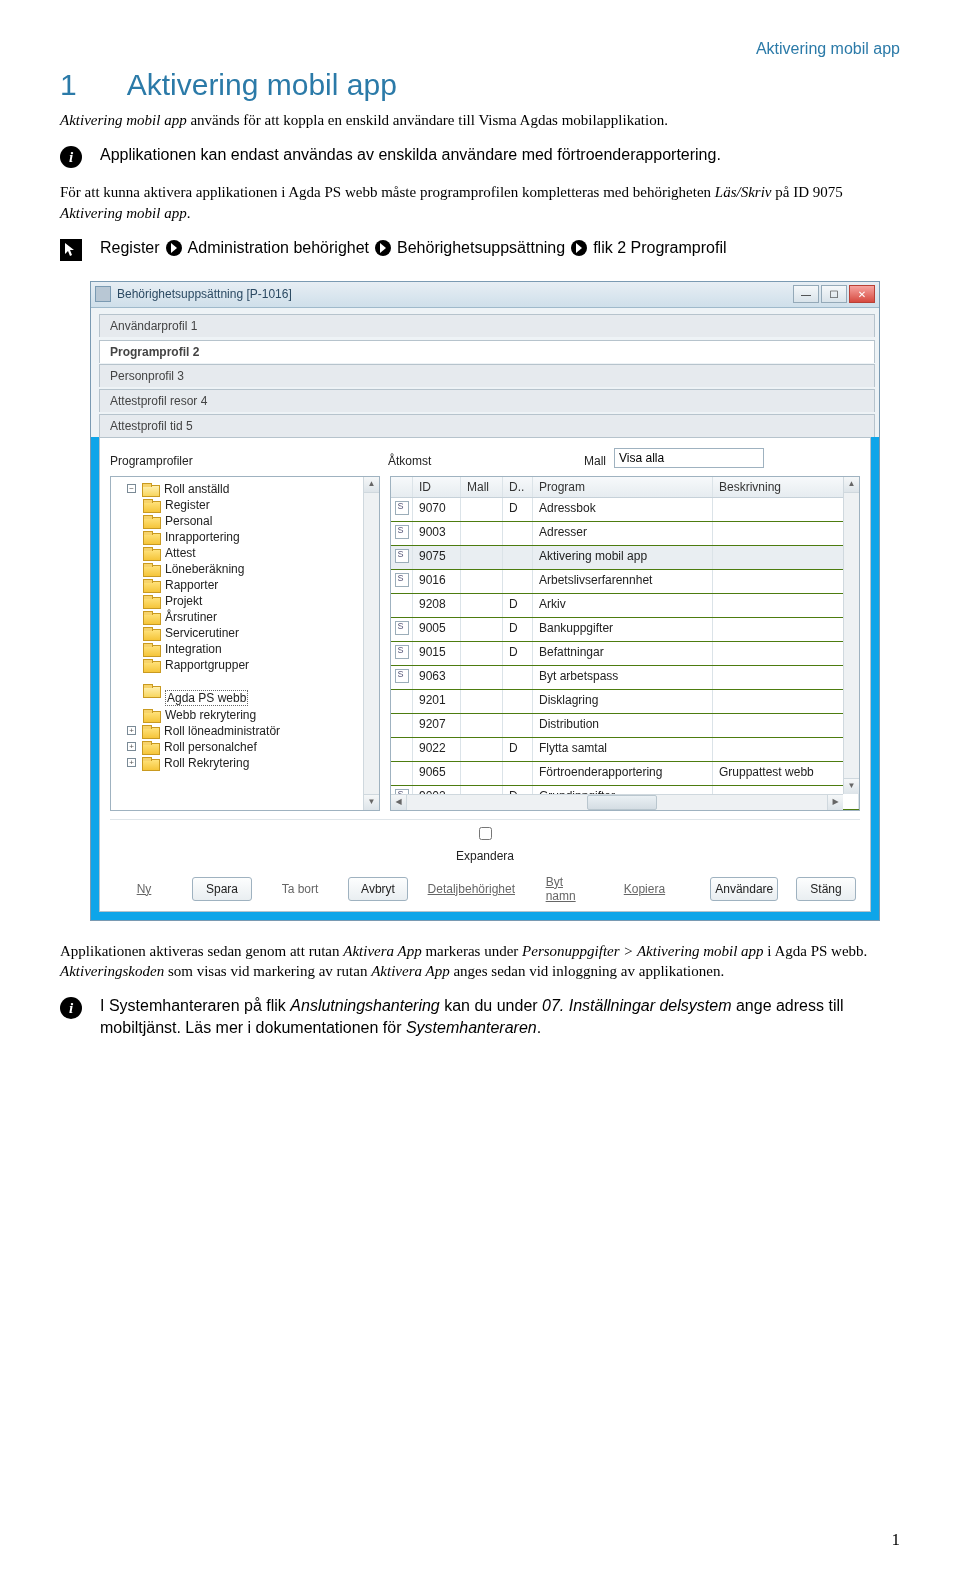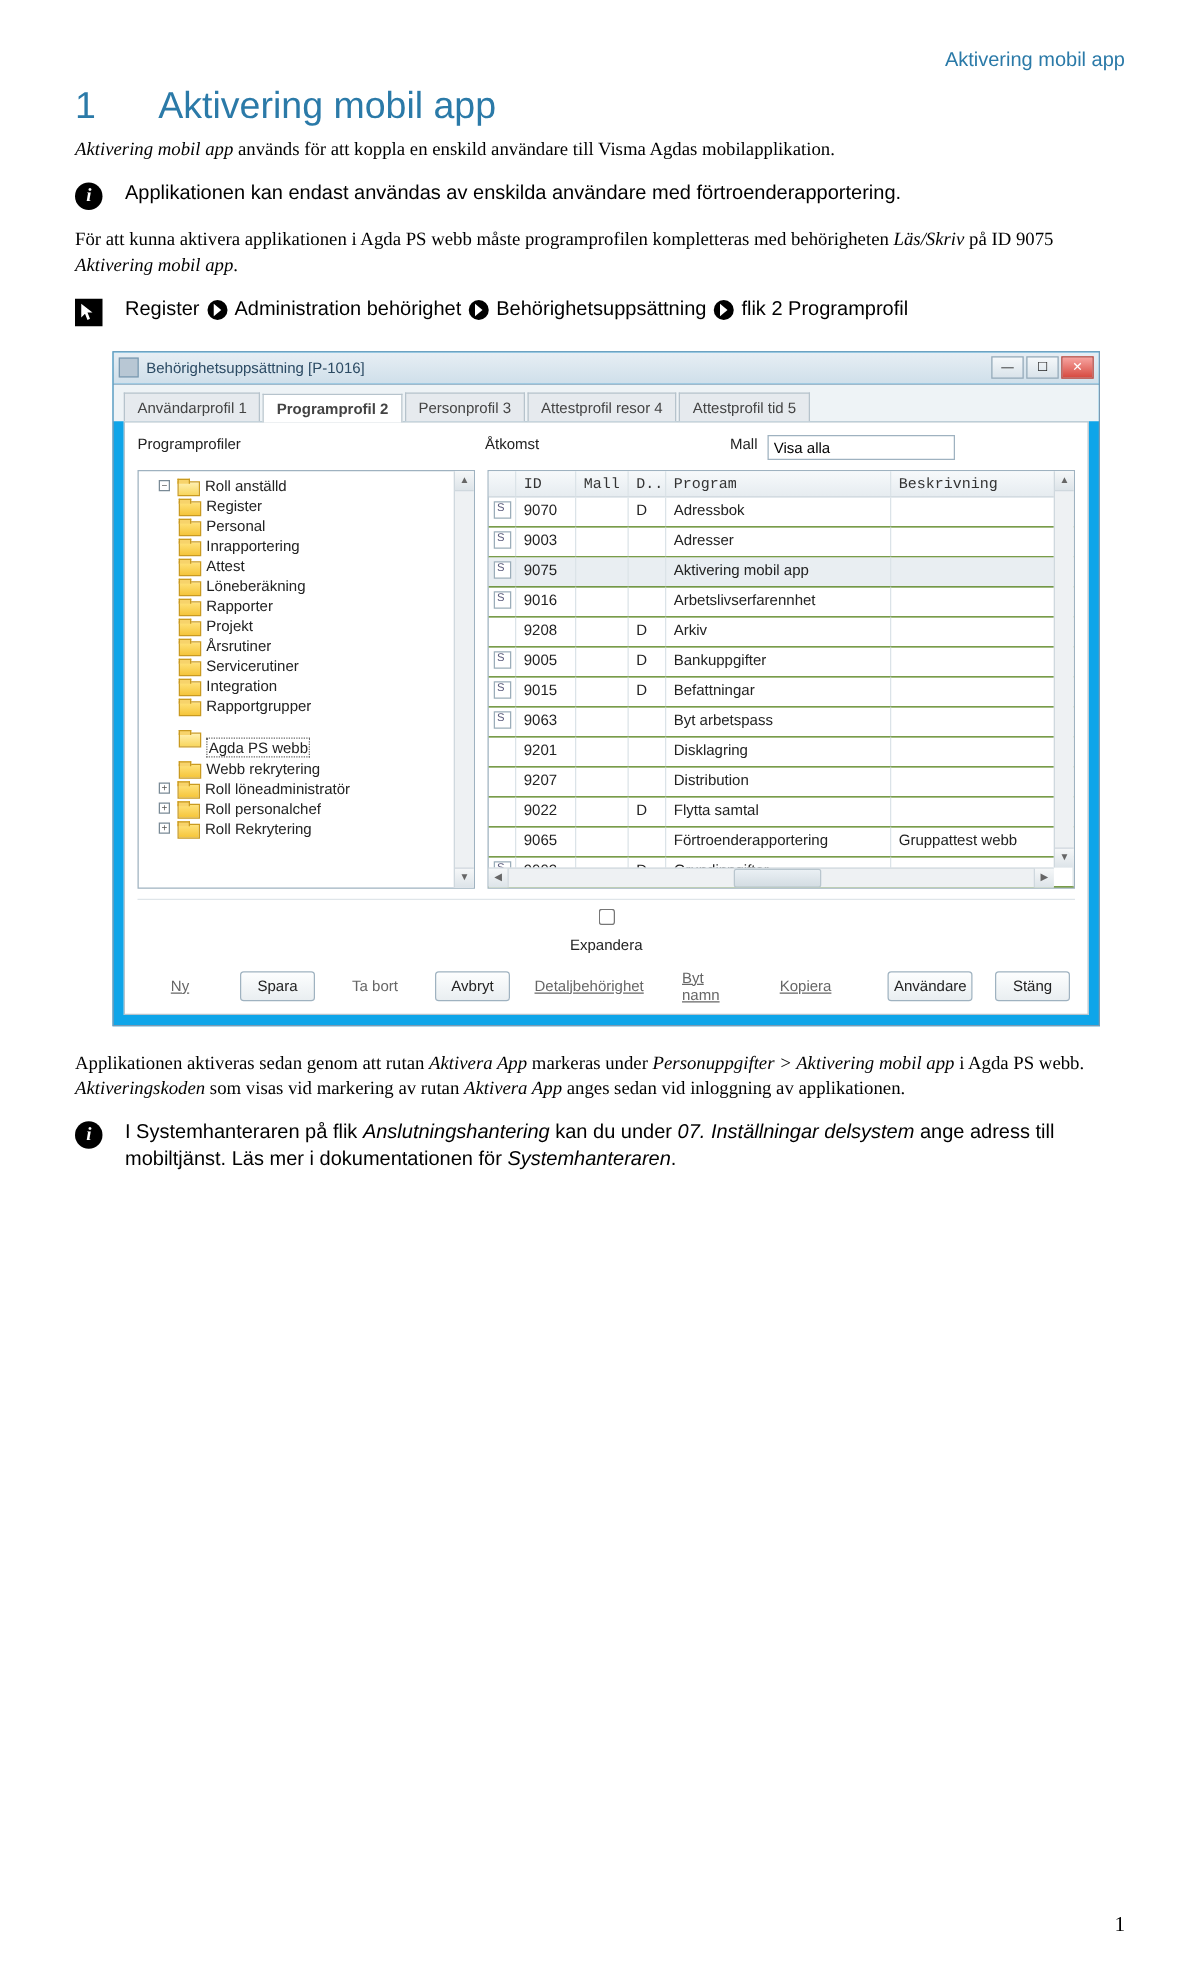--- a/index.html
+++ b/index.html
@@ -131,20 +131,21 @@
     display: flex; align-items: center; justify-content: center;
     font-size: 10px;
   }
   .win-btn.close { background: linear-gradient(#f7a4a0, #d64a40); color: #fff; border-color: #b84036; }
 
   .tabs {
     display: flex;
     gap: 2px;
     padding: 6px 4px 0 8px;
     background: #eef3f6;
+    flex-direction: column;
   }
   .tab {
     padding: 4px 10px 4px 10px;
     background: #e6eaee;
     border: 1px solid #b6c3cc;
     border-bottom: none;
     font-size: 12px;
     color: #444;
   }
   .tab.active {
@@ -155,21 +156,21 @@
   }
 
   .panel {
     border: 1px solid #b6c3cc;
     background: #fff;
     margin: 0 8px 8px 8px;
     padding: 10px 10px 8px 10px;
   }
   .panel-top {
     display: flex;
-    align-items: flex-start;
+    align-items: flex-end;
     gap: 8px;
     margin-bottom: 8px;
     font-size: 12px;
   }
   .panel-top .lbl { width: 270px; }
   .panel-top .lbl2 { width: 120px; }
   .panel-top .lbl3 { width: 90px; text-align: right; }
   .panel-top input.dd {
     width: 150px;
     height: 20px;
@@ -244,21 +245,20 @@
     background: #fff;
     position: relative;
   }
   .grid-head, .grid-row {
     display: flex;
     font-size: 12px;
   }
   .grid-head {
     background: linear-gradient(#f7f9fb, #e6ecf0);
     border-bottom: 1px solid #c6d1d9;
-    font-family: Liberation Mono, monospace;
   }
   .gh, .gc {
     padding: 3px 6px;
     border-right: 1px solid #dbe3e8;
     overflow: hidden;
     white-space: nowrap;
   }
   .col-icon { width: 22px; padding: 3px 2px; text-align: center; }
   .col-id { width: 48px; }
   .col-mall { width: 42px; }

